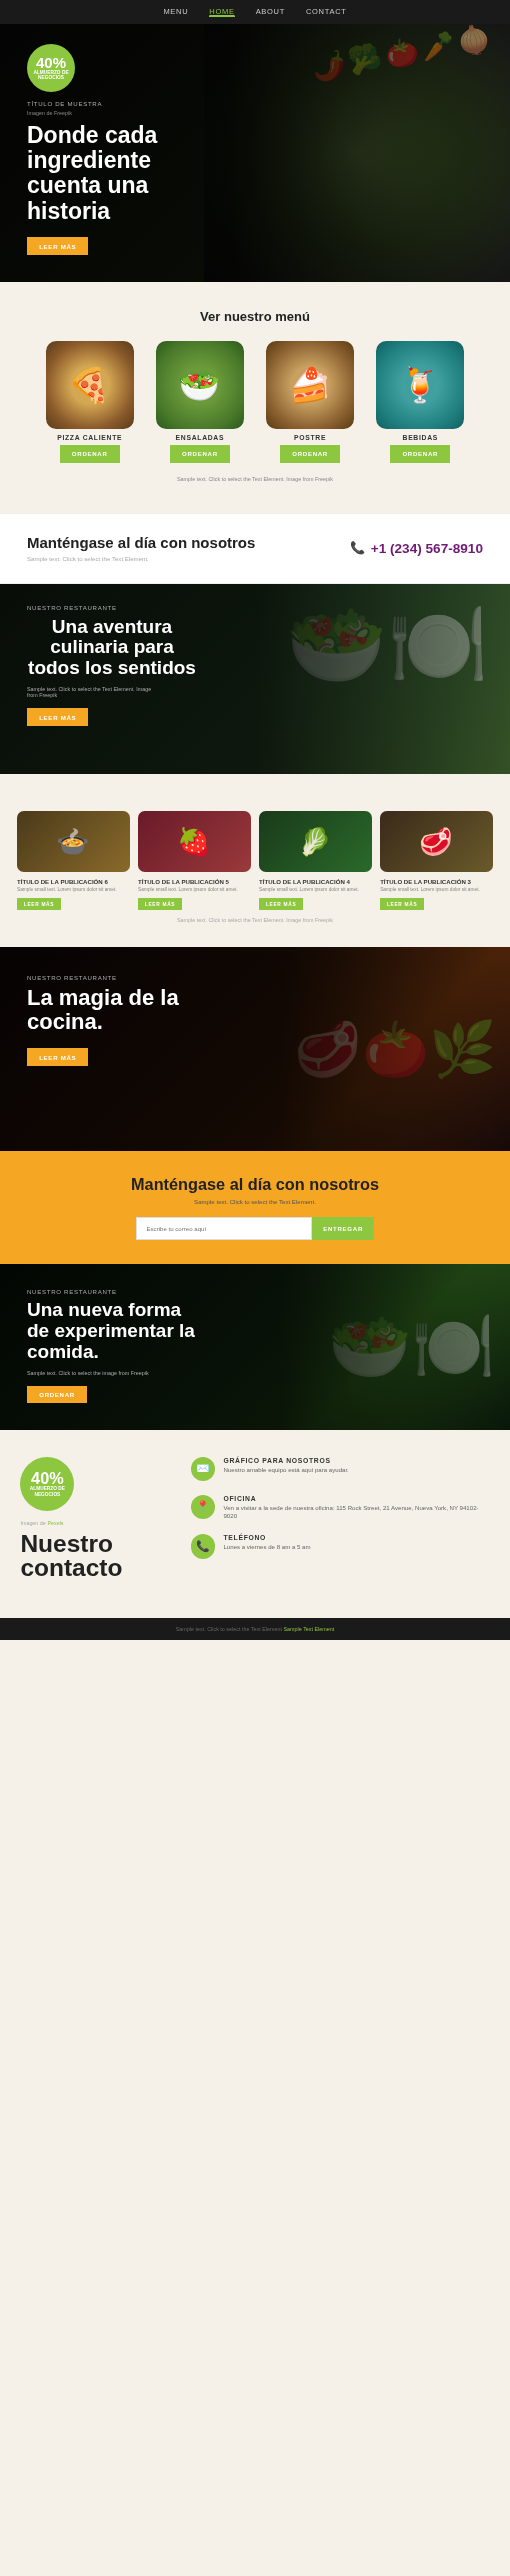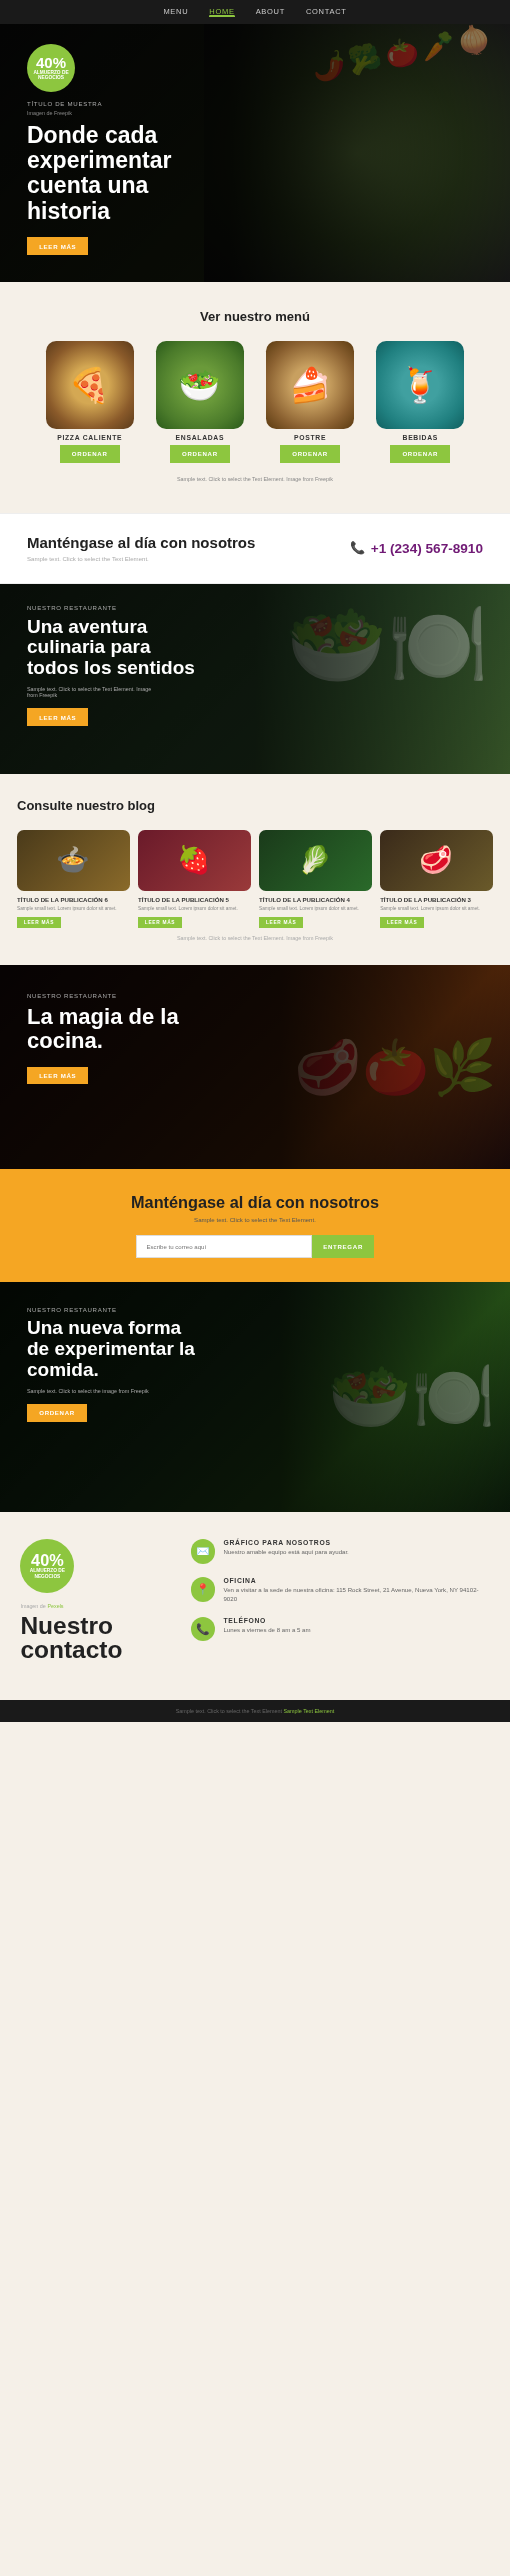--- a/index.html
+++ b/index.html
@@ -191,21 +191,21 @@
     }
     .rest-overlay {
       position: absolute; inset: 0;
       background: linear-gradient(to right, rgba(0,0,0,0.7) 50%, rgba(0,0,0,0.1) 100%);
     }
     .rest-content {
       position: relative; z-index: 2;
       padding: 20.4px 27px;
     }
     .rest-subtitle { color: #aaa; font-size: 6.1px; text-transform: uppercase; letter-spacing: 0.7px; margin-bottom: 5.4px; }
-    .rest-title { color: #fff; font-size: 19px; font-weight: 900; line-height: 1.1; margin-bottom: 6.8px; max-width: 170px; }
+    .rest-title { color: #fff; font-size: 19px; font-weight: 900; line-height: 1.1; margin-bottom: 6.8px; max-width: 170px; text-align: center; }
     .rest-sample { color: #aaa; font-size: 5.4px; margin-bottom: 10.2px; max-width: 136px; }
 
     
     .blog-section {
       background: #f5f0e8;
       padding: 24px 17px;
     }
     .blog-grid {
       display: flex;
       gap: 8.2px;
@@ -307,21 +307,21 @@
       font-size: 6.1px;
       text-transform: uppercase;
       letter-spacing: 0.7px;
       cursor: pointer;
       font-weight: 700;
     }
 
     
     .newway-section {
       position: relative;
-      height: 230px;
+      height: 166px;
       overflow: hidden;
     }
     .newway-bg {
       position: absolute; inset: 0;
       background: linear-gradient(135deg, #0a1a0a 0%, #1a3a1a 40%, #2a5a1a 70%, #0a1a0a 100%);
     }
     .newway-bg::after {
       content: '🥗🍽️';
       position: absolute;
       font-size: 68px;
@@ -408,21 +408,21 @@
   <div class="hero-bg"></div>
   <div class="hero-veggies"></div>
   <div class="hero-overlay"></div>
   <div class="hero-content">
     <div class="badge-40">
       <span class="percent">40%</span>
       <span class="sub">ALMUERZO DE NEGOCIOS</span>
     </div>
     <p class="hero-subtitle">TÍTULO DE MUESTRA</p>
     <p class="hero-image-credit">Imagen de Freepik</p>
-    <h1 class="hero-title">Donde cada experimentar cuenta una historia</h1>
+    <h1 class="hero-title">Donde cada ingrediente cuenta una historia</h1>
     <button class="btn-yellow">LEER MÁS</button>
   </div>
 </section>
 
 <section class="menu-section">
   <h2 class="section-title">Ver nuestro menú</h2>
   <div class="menu-grid">
     <div class="menu-item">
       <div class="menu-img menu-img-pizza"></div>
       <p class="menu-label">PIZZA CALIENTE</p>
@@ -465,21 +465,20 @@
   <div class="rest-overlay"></div>
   <div class="rest-content">
     <p class="rest-subtitle">NUESTRO RESTAURANTE</p>
     <h2 class="rest-title">Una aventura culinaria para todos los sentidos</h2>
     <p class="rest-sample">Sample text. Click to select the Text Element. Image from Freepik</p>
     <button class="btn-yellow">LEER MÁS</button>
   </div>
 </section>
 
 <section class="blog-section">
-  <h2 class="section-title">Consulte nuestro blog</h2>
   <div class="blog-grid">
     <div class="blog-card">
       <div class="blog-img blog-img-1"></div>
       <p class="blog-card-title">TÍTULO DE LA PUBLICACIÓN 6</p>
       <p class="blog-card-text">Sample small text. Lorem ipsum dolor sit amet.</p>
       <button class="btn-green-sm">LEER MÁS</button>
     </div>
     <div class="blog-card">
       <div class="blog-img blog-img-2"></div>
       <p class="blog-card-title">TÍTULO DE LA PUBLICACIÓN 5</p>

